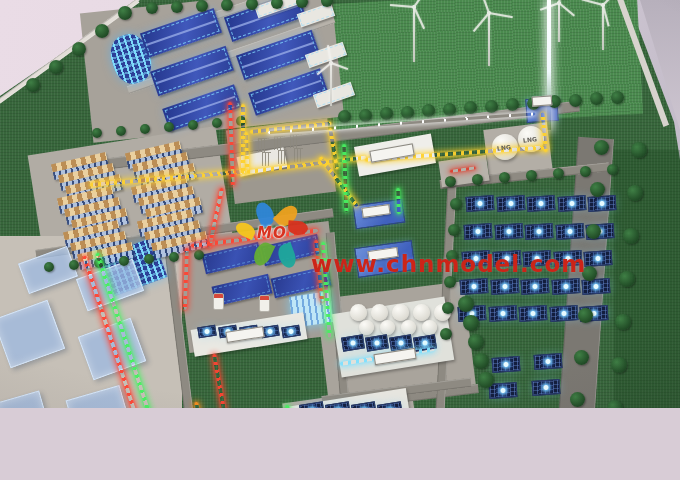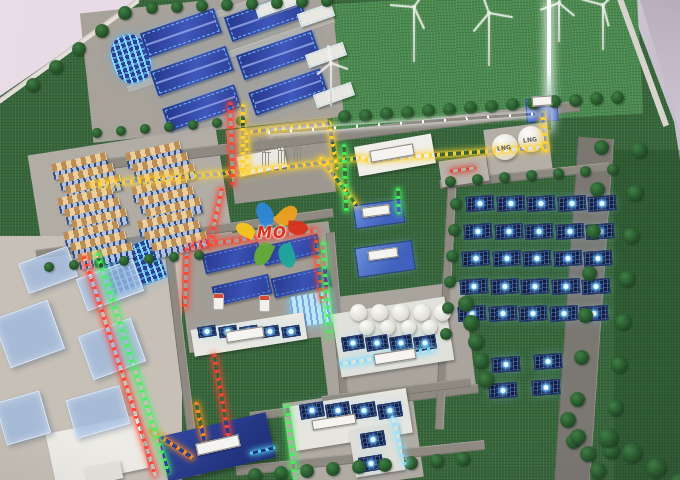--- a/index.html
+++ b/index.html
@@ -1,16 +1,16 @@
 <!DOCTYPE html>
 <html><head>
 <meta charset="utf-8">
 <style>
   html,body{margin:0;padding:0;background:#d8ccd6;font-family:"DejaVu Sans",sans-serif;}
-  #scene{position:relative;width:680px;height:480px;overflow:hidden;
+  #scene{position:relative;width:680px;height:408px;overflow:hidden;
     background:linear-gradient(100deg,#eadce6 0%,#e7d9e3 35%,#d6cdd8 68%,#bfb8c6 100%);}
   #model-grass{position:absolute;inset:0;z-index:1;background-color:#37663b;
     background-image:repeating-linear-gradient(0deg,rgba(0,0,0,.10) 0 1px,transparent 1px 3px),
       repeating-linear-gradient(90deg,rgba(255,255,255,.06) 0 1px,transparent 1px 3px);
     clip-path:polygon(140px 0,628px 0,674px 122px,680px 160px,680px 480px,0 480px,0 96px);}
   .grasslight{position:absolute;background-color:#4a8a4e;
     background-image:repeating-linear-gradient(0deg,rgba(0,0,0,.10) 0 1px,transparent 1px 3px),
       repeating-linear-gradient(90deg,rgba(255,255,255,.08) 0 1px,transparent 1px 3px);}
   .rect{position:absolute;z-index:3;}
   .road{position:absolute;z-index:2;transform-origin:0 50%;background:#8e8a82;
@@ -401,16 +401,17 @@
   <div id="watermark">
     <div class="wm-logo">
       <span class="fig f1"></span>
       <span class="fig f2"></span>
       <span class="fig f3"></span>
       <span class="fig f4"></span>
       <span class="fig f5"></span>
       <span class="fig f6"></span>
       <span class="mo">MO</span>
     </div>
+    <div class="wm-url">www.chnmodel.com</div>
   </div>
 
   <div id="vignette"></div>
 </div>
 
 </body></html>

